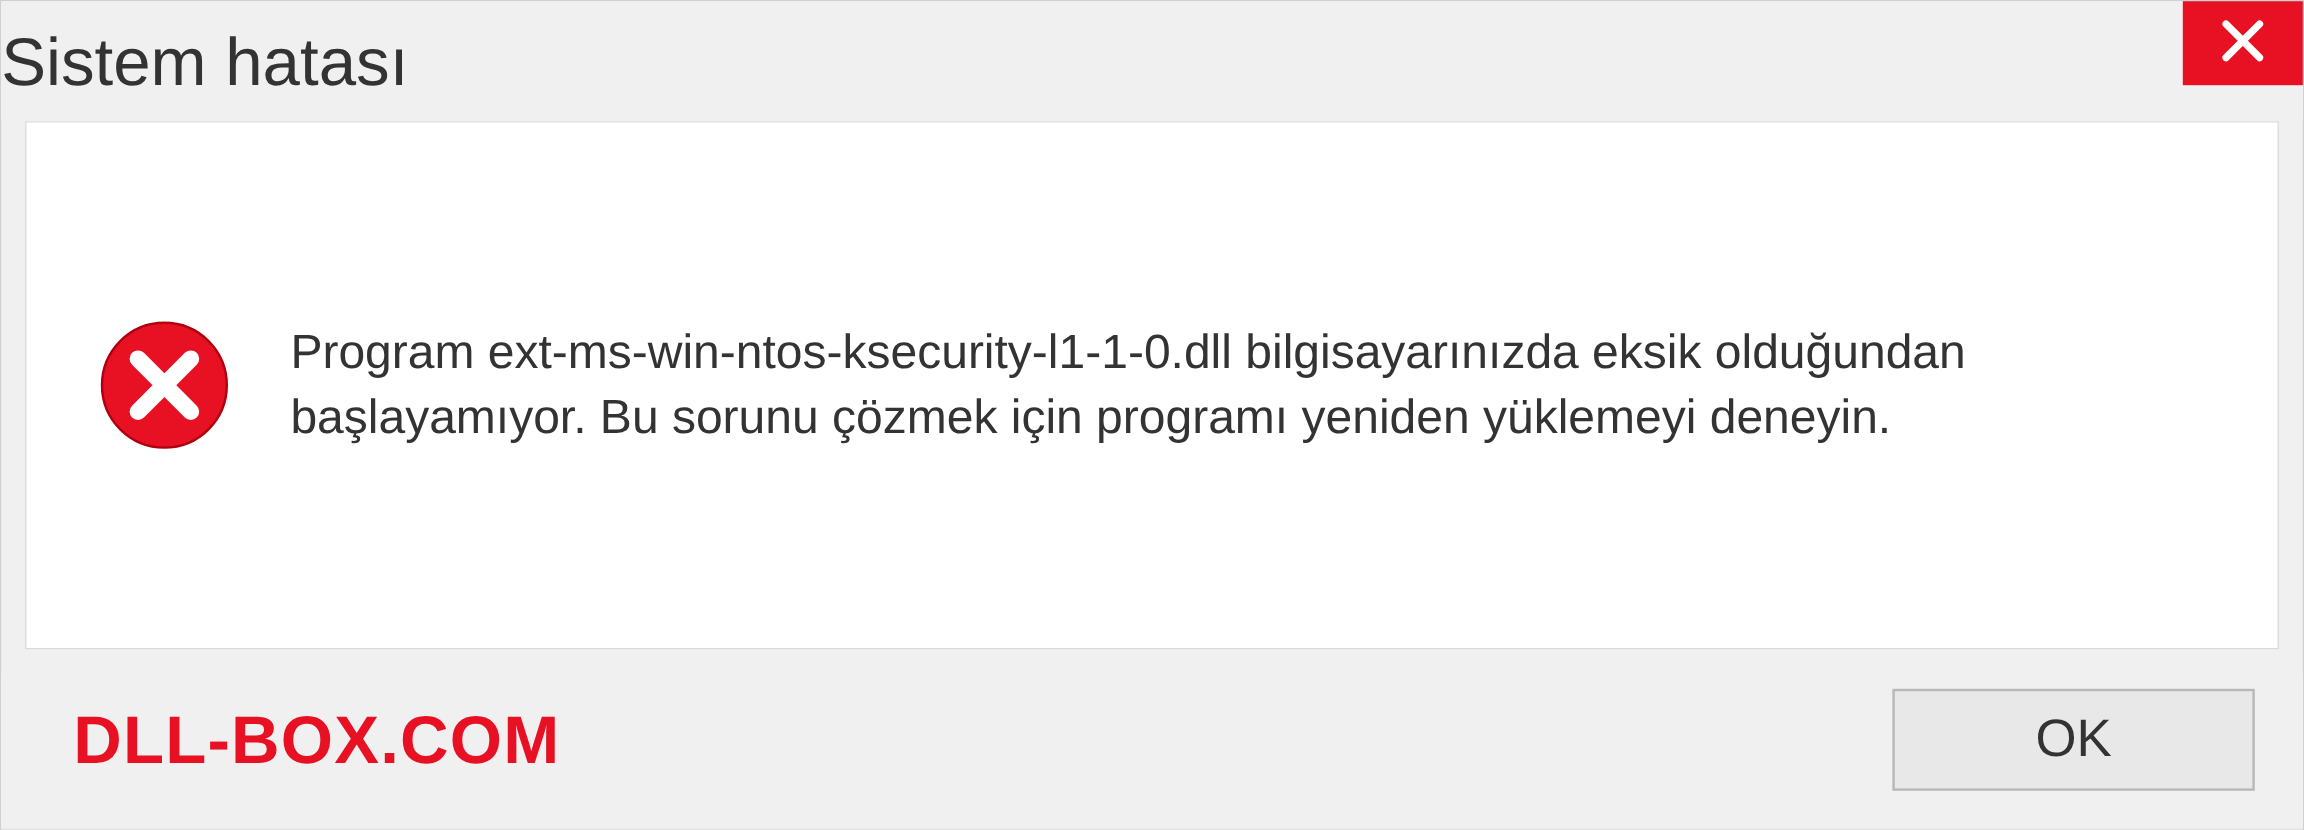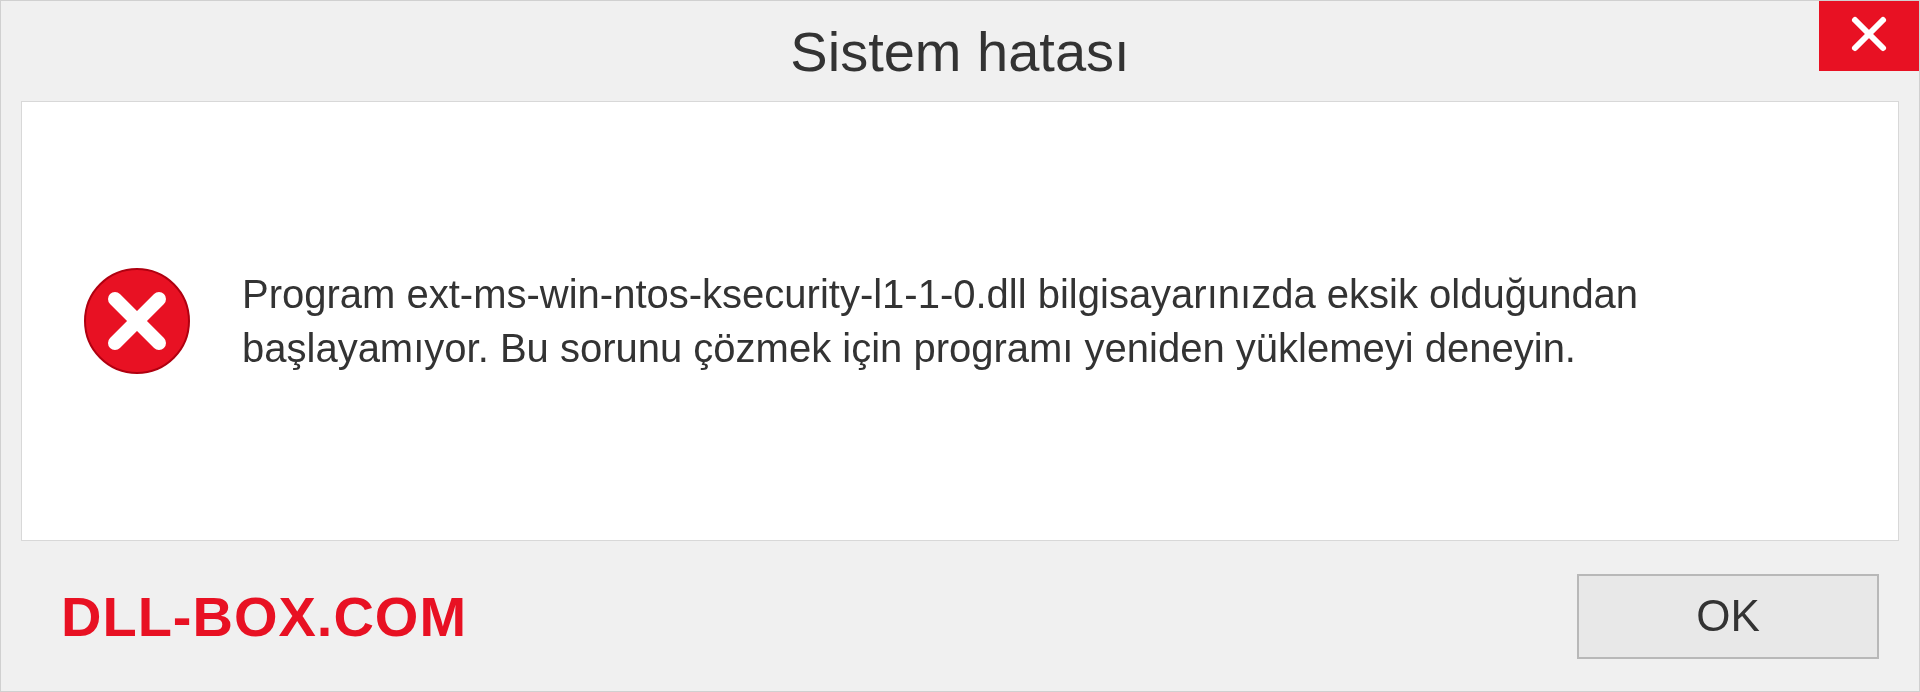--- a/index.html
+++ b/index.html
@@ -19,21 +19,20 @@
       height: 100%;
       background: #f0f0f0;
       border: 1px solid #d0d0d0;
       display: flex;
       flex-direction: column;
     }
     .titlebar {
       height: 100px;
       display: flex;
       align-items: center;
-      justify-content: center;
       position: relative;
       background: #f0f0f0;
     }
     .title {
       font-size: 56px;
       color: #333;
       font-weight: 400;
     }
     .close-btn {
       position: absolute;

